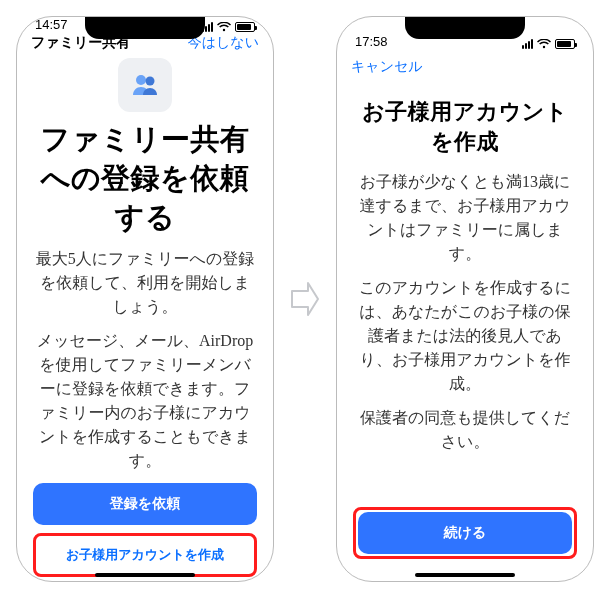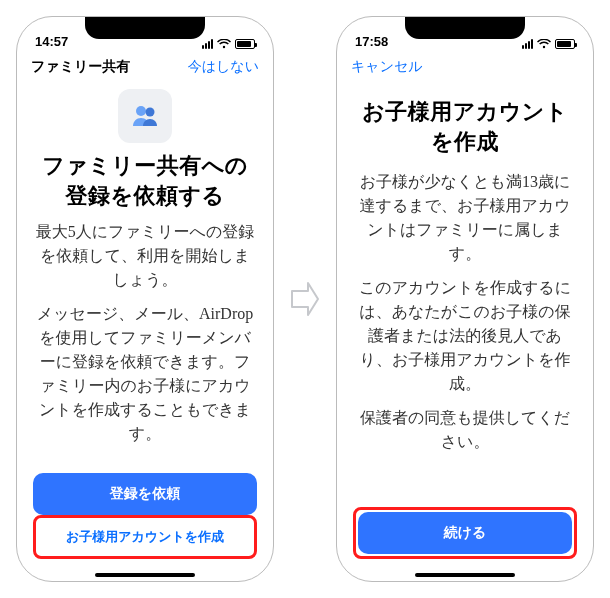--- a/index.html
+++ b/index.html
@@ -22,21 +22,21 @@
       width:120px; height:22px; background:#000;
       border-bottom-left-radius:14px; border-bottom-right-radius:14px;
       z-index:5;
     }
     .homebar {
       position:absolute; bottom:4px; left:50%; transform:translateX(-50%);
       width:100px; height:4px; background:#000; border-radius:2px;
     }
     .statusbar {
       height:34px; display:flex; justify-content:space-between; align-items:flex-end;
-      padding:0 18px 2px; font-size:13px; font-weight:700; color:#000;
+      padding:0 18px 2px; font-size:13px; font-weight:400; color:#000;
     }
     .status-right { display:flex; gap:4px; align-items:center; }
     .bars { display:inline-flex; gap:1px; align-items:flex-end; }
     .bars span { width:2px; background:#000; border-radius:1px; }
     .bars span:nth-child(1){height:4px;} .bars span:nth-child(2){height:6px;}
     .bars span:nth-child(3){height:8px;} .bars span:nth-child(4){height:10px;}
     .wifi-icon svg { display:block; }
     .battery { width:20px; height:10px; border:1px solid #000; border-radius:2px; position:relative; }
     .battery::before{content:"";position:absolute;left:1px;top:1px;bottom:1px;width:14px;background:#000;border-radius:1px;}
     .battery::after{content:"";position:absolute;right:-3px;top:3px;width:2px;height:4px;background:#000;border-radius:0 1px 1px 0;}
@@ -48,25 +48,25 @@
     .nav-left{font-weight:600;color:#000;}
     .nav-link{color:#0a6fff;font-size:14px;font-family:Liberation Serif, serif;}
     .nav-cancel{color:#0a6fff;font-size:14px;}
 
     .content { flex:1; display:flex; flex-direction:column; padding:0 16px; }
     .iconbox {
       width:54px; height:54px; border-radius:12px; background:#eef0f3;
       display:flex; align-items:center; justify-content:center;
       margin:6px auto 8px;
     }
-    .title1 { font-size:22px; font-weight:700; text-align:center; line-height:1.35; margin-bottom:10px; letter-spacing:0.5px;}
+    .title1 { font-size:29px; font-weight:700; text-align:center; line-height:1.35; margin-bottom:10px; letter-spacing:0.5px;}
     .title2 { font-size:22px; font-weight:700; text-align:center; line-height:1.35; margin:14px 0 14px; letter-spacing:0.5px;}
     .para { font-size:16px; color:#333; text-align:center; line-height:1.5; margin-bottom:10px;font-family:Liberation Serif, serif; }
 
-    .bottom { margin-top:auto; padding-bottom:22px; display:flex; flex-direction:column; }
+    .bottom { margin-top:auto; padding-bottom:22px; display:flex; flex-direction:column; gap:8px; }
     .btn-primary {
       background:#2f74ff; color:#fff; font-size:14px; font-weight:600;
       border-radius:10px; text-align:center; padding:12px 0;
     }
     .btn-link { color:#0a6fff; font-size:13px; font-weight:600; text-align:center; padding:8px 0; }
 
     .highlight-border { border:3px solid #ff1c1c; border-radius:8px; padding:2px; }
 
     .arrow { width:30px; display:flex; align-items:center; justify-content:center; color:#c6c8cc; }
     .arrow svg { width:30px; height:40px; }

